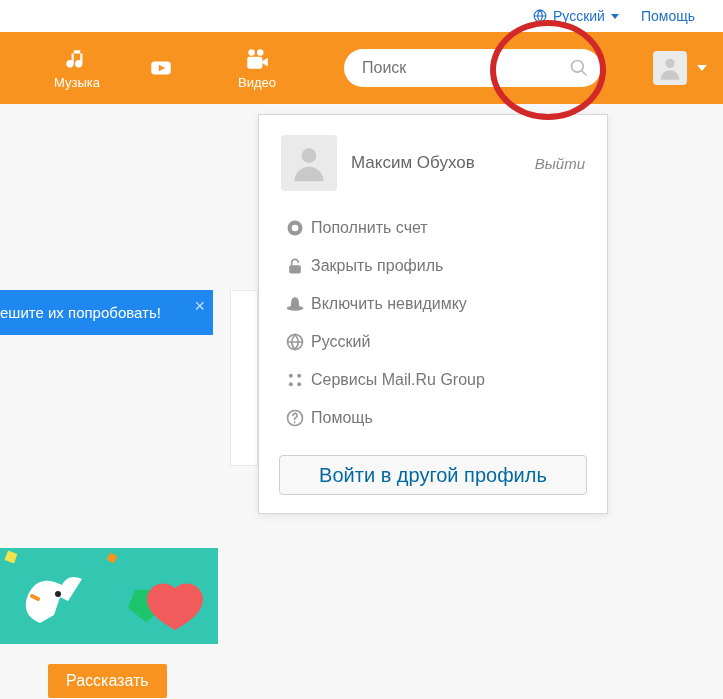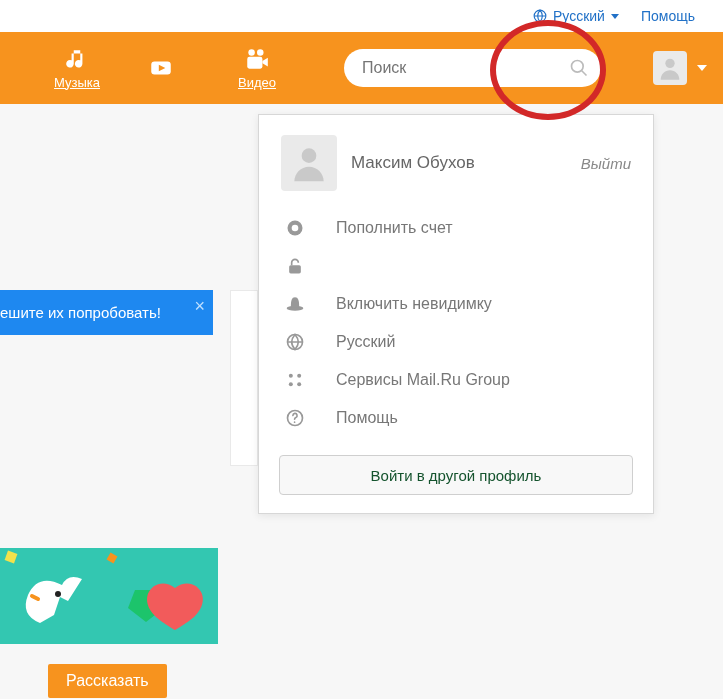--- a/index.html
+++ b/index.html
@@ -29,21 +29,21 @@
 
   
   .navbar {
     background:#f7931e;
     height:72px;
     display:flex;
     align-items:center;
     padding:0 16px;
     gap:26px;
   }
-  .nav-item { display:flex;flex-direction:column;align-items:center;color:#fff;font-size:13px;cursor:pointer;gap:2px;text-decoration:underline; }
+  .nav-item { display:flex;flex-direction:column;align-items:center;color:#fff;font-size:13px;cursor:pointer;gap:2px; }
   .nav-icon { width:30px;height:26px;color:#fff; }
   .nav-spacer { width:28px; }
 
   .search-box {
     display:flex;align-items:center;background:#fff;border-radius:20px;
     height:38px;flex:0 0 190px;padding:0 12px 0 18px;margin-left:8px;
   }
   .search-box input { border:none;outline:none;font-size:16px;color:#999;flex:1;background:transparent; }
 
   .profile-chip {
@@ -56,49 +56,49 @@
 
   .profile-highlight {
     position:absolute;border:6px solid #d22828;border-radius:50%;
     width:116px;height:100px;left:490px;top:20px;pointer-events:none;z-index:60;
   }
 
   
   .dropdown {
     position:absolute;
     left:258px; top:114px;
-    width:396px;
+    width:350px;
     background:#fff;
     border:1px solid #d7d7d7;
     box-shadow:0 2px 8px rgba(0,0,0,0.08);
     z-index:40;
     padding:14px 0 18px 0;
   }
   .dd-header {
     display:flex;align-items:center;padding:6px 22px 18px 22px;gap:14px;
   }
   .dd-avatar { width:56px;height:56px;border-radius:4px;background:#eaeaea;display:flex;align-items:center;justify-content:center; }
   .dd-name { font-size:17px;color:#666;flex:1; }
   .dd-logout { color:#888;font-size:15px;cursor:pointer;font-style:italic; }
 
   .dd-items { padding:0 12px; }
   .dd-item {
-    display:flex;align-items:center;gap:31px;
+    display:flex;align-items:center;gap:6px;
     padding:9px 14px;color:#777;font-size:16px;cursor:pointer;border-radius:2px;
   }
   .dd-icon { width:20px;height:20px;flex-shrink:0;color:#999; }
 
   .settings-highlight {
     border:3px solid #d22828;border-radius:4px;margin:2px 8px;
   }
 
   .dd-footer { padding:18px 20px 0 20px; }
   .dd-footer button {
     width:100%;height:40px;border:1px solid #cfcfcf;border-radius:4px;
-    background:#f8f8f8;color:#14532d;font-size:15px;cursor:pointer;
+    background:#f8f8f8;color:#0369a1;font-size:20px;cursor:pointer;
   }
 
   
   .left-strip {
     position:absolute;left:0;top:290px;width:213px;
   }
   .blue-banner {
     background:#1e88f0;color:#fff;font-size:15px;padding:14px 12px 14px 0;
     position:relative;
   }
@@ -203,20 +203,21 @@
           <circle cx="12" cy="12" r="9"></circle>
           <circle cx="12" cy="12" r="4" fill="#fff"></circle>
         </svg>
         <span>Пополнить счет</span>
       </div>
       <div class="dd-item">
         <svg class="dd-icon" viewBox="0 0 24 24" fill="#999">
           <rect x="5" y="11" width="14" height="10" rx="2"></rect>
           <path d="M8 11 V8 a4 4 0 0 1 8 0" fill="none" stroke="#999" stroke-width="2"></path>
         </svg>
+        <span>Закрыть профиль</span>
       </div>
       <div class="dd-item">
         <svg class="dd-icon" viewBox="0 0 24 24" fill="#999">
           <ellipse cx="12" cy="17" rx="10" ry="3"></ellipse>
           <path d="M7 16 c0-8 1-12 5-12 s5 4 5 12"></path>
         </svg>
         <span>Включить невидимку</span>
       </div>
       <div class="dd-item">
         <svg class="dd-icon" viewBox="0 0 24 24" fill="none" stroke="#999" stroke-width="2">

